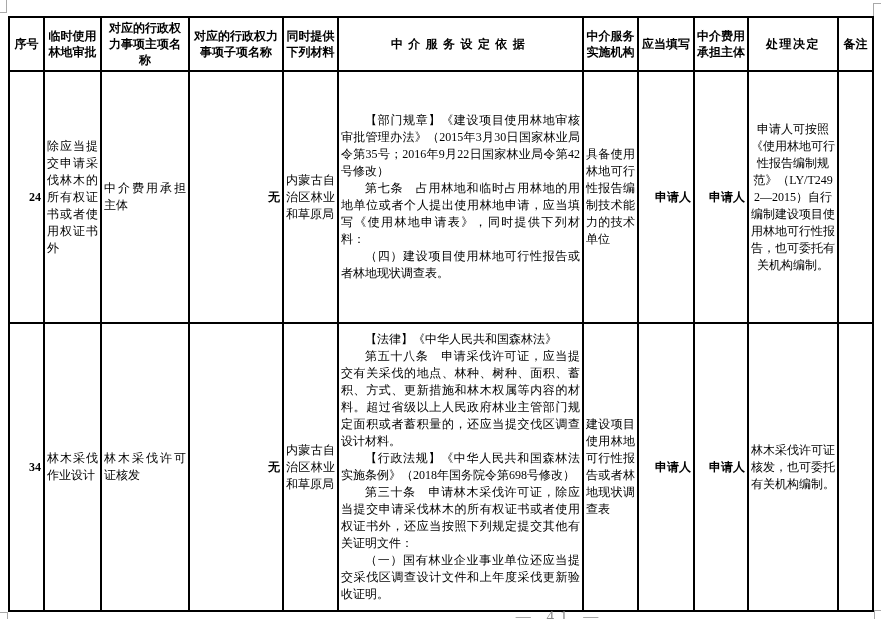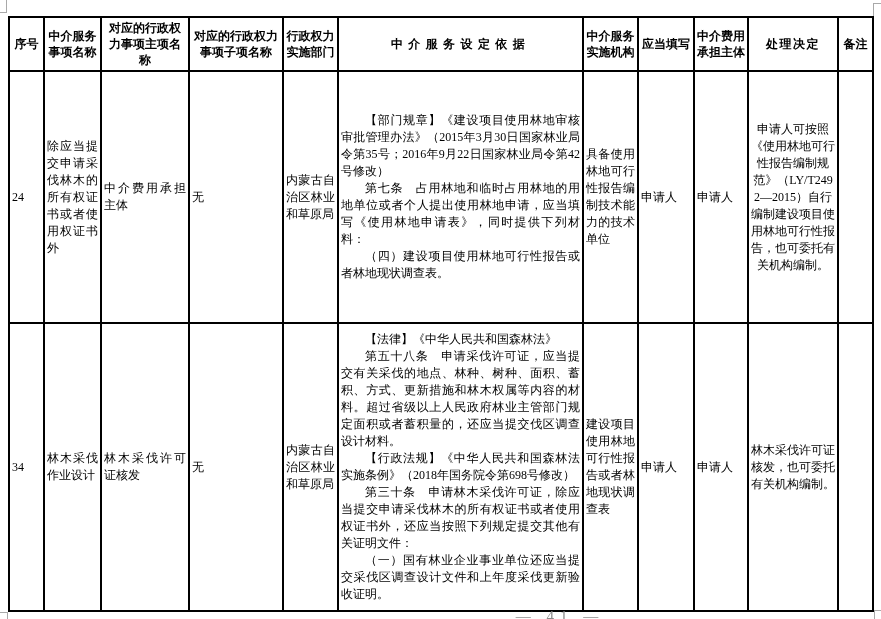--- a/index.html
+++ b/index.html
@@ -36,21 +36,21 @@
     overflow: hidden;
     word-break: break-all;
   }
   table.svc th {
     font-weight: bold;
     text-align: center;
     line-height: 16px;
   }
   th.th-wide { letter-spacing: 0.45em; }
   th.th-mid  { letter-spacing: 0.12em; }
-  .c-center { text-align: left; }
+  .c-center { text-align: right; font-weight: bold; }
   .c-left   { text-align: center; margin-top: 41px; }
   .c-just   { text-align: justify; text-justify: inter-character; }
   td.c-basis { padding: 2px 4px; }
   td.c-basis p, td.c-dec p {
     margin: 0;
     text-align: justify;
     text-justify: inter-character;
   }
   td.c-basis p { text-indent: 2em; }
   tr.hdr { height: 43px; }
@@ -89,24 +89,24 @@
         <col style="width:245px">
       <col style="width:55px">
         <col style="width:56px">
         <col style="width:54px">
       <col style="width:90px">
         <col style="width:35px">
     </colgroup>
     <thead>
       <tr class="hdr">
         <th>序号</th>
-        <th>中介服务事项名称</th>
+        <th>临时使用林地审批</th>
         <th>对应的行政权力事项主项名称</th>
         <th>对应的行政权力事项子项名称</th>
-        <th>行政权力实施部门</th>
+        <th>同时提供下列材料</th>
         <th class="th-wide">中介服务设定依据</th>
         <th>中介服务实施机构</th>
         <th>应当填写</th>
         <th>中介费用承担主体</th>
         <th class="th-mid">处理决定</th>
         <th>备注</th>
       </tr>
     </thead>
     <tbody>
       <tr class="r24">

